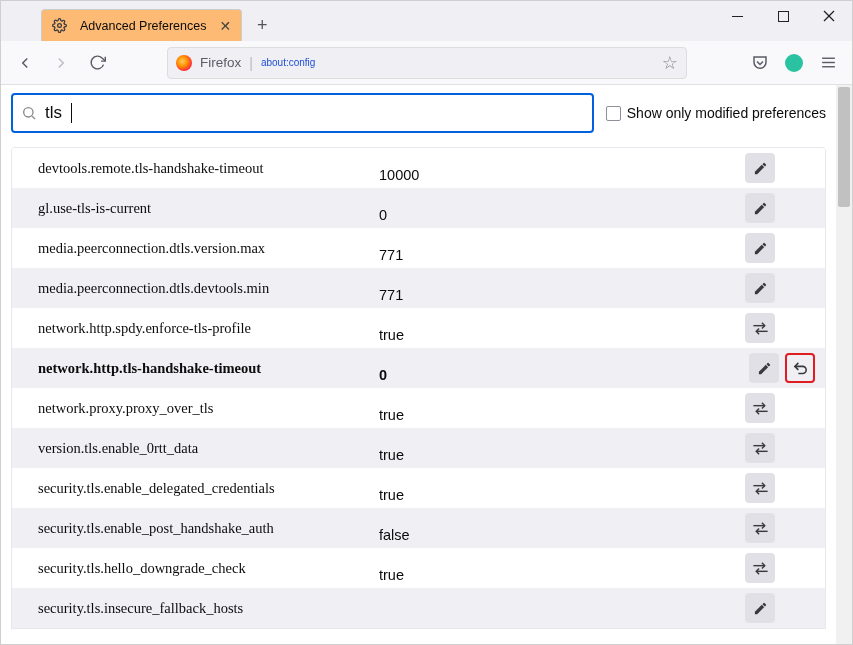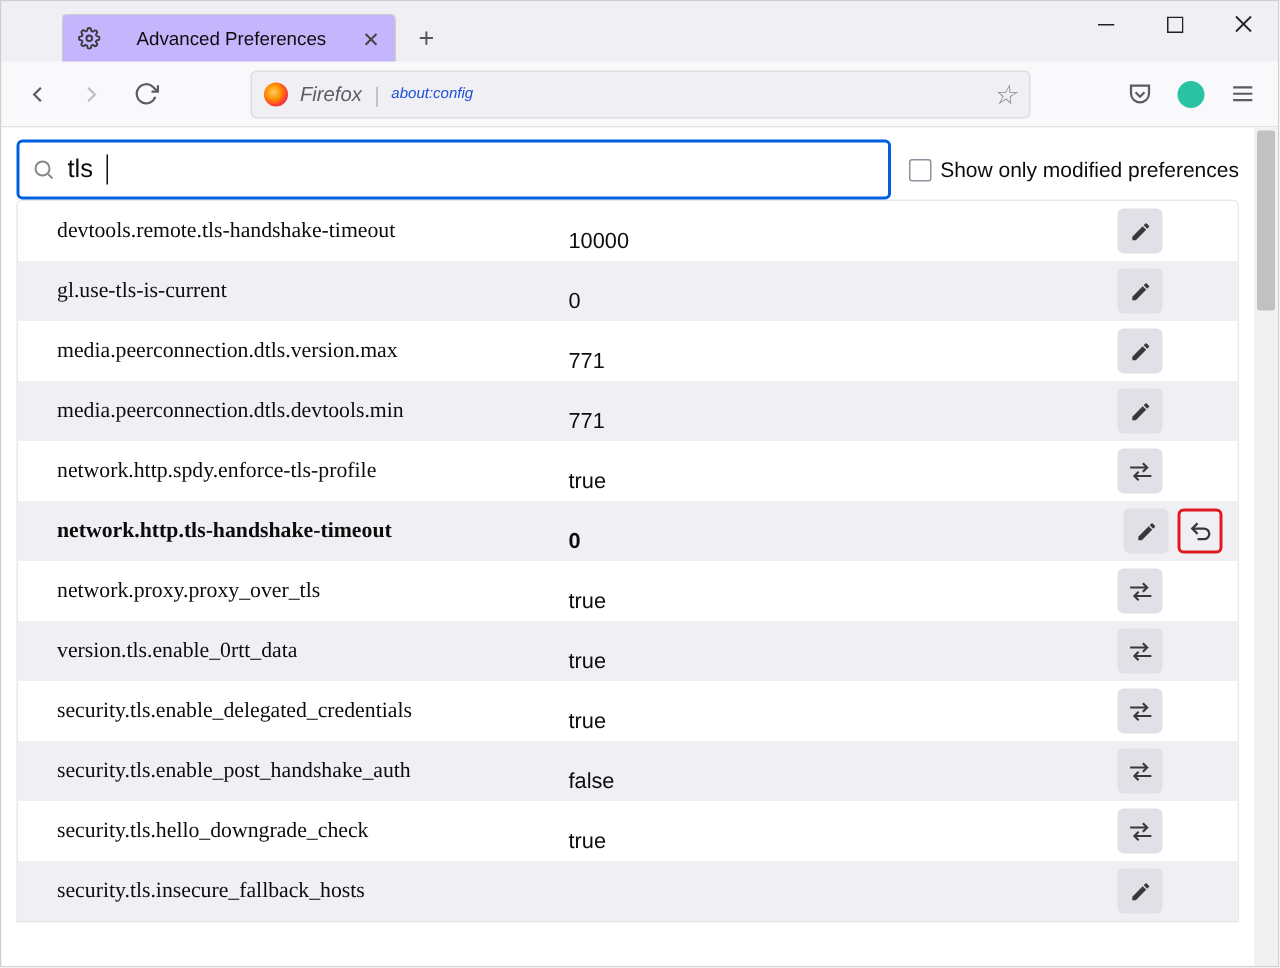--- a/index.html
+++ b/index.html
@@ -21,27 +21,27 @@
   
   .titlebar {
     height: 40px;
     background: #f0f0f4;
     display: flex; align-items: flex-end;
     padding-left: 40px;
     position: relative;
   }
   .tab {
     height: 32px;
-    background: #c4b5fd;
+    background: #fdba74;
     border: 1px solid #ccc;
     border-bottom: none;
     border-radius: 4px 4px 0 0;
     display: flex; align-items: center;
     padding: 0 10px;
-    gap: 24px;
+    gap: 13px;
     min-width: 200px;
     font-size: 12.5px;
     justify-content: space-between;
   }
   .tab .close { margin-left: auto; font-size: 14px; color: #444; }
   .newtab {
     width: 28px; height: 28px;
     display: flex; align-items: center; justify-content: center;
     color: #555; font-size: 18px; margin-left: 6px; margin-bottom: 2px;
   }
@@ -71,21 +71,20 @@
   .urlbar {
     flex: 0 0 520px;
     margin-left: 50px;
     height: 32px;
     background: #f0f0f4;
     border: 1px solid #ddd;
     border-radius: 4px;
     display: flex; align-items: center;
     padding: 0 8px; gap: 8px;
     font-size: 14px;
-    font-style: italic;
   }
   .ff-icon {
     width: 16px; height: 16px; border-radius: 50%;
     background: radial-gradient(circle at 40% 40%, #ffcb66 0%, #ff9500 35%, #ff3b30 65%, #b5179e 100%);
     flex-shrink: 0;
   }
   .url-identity { color: #5b5b66; font-size: 13.5px; }
   .url-sep { color: #bbb; }
   .url-text { color: #1d4ed8; font-size: 10px; }
   .url-star { margin-left: auto; color: #888; font-size: 18px; }
@@ -107,21 +106,21 @@
   .vscroll-thumb {
     position: absolute; left: 2px; right: 2px; top: 2px; height: 120px;
     background: #c1c1c1; border-radius: 2px;
   }
   .content {
     position: absolute; left: 0; right: 16px; top: 0; bottom: 0;
     overflow: hidden;
     padding: 8px 10px 0 10px;
   }
   
-  .search-row { display: flex; align-items: center; gap: 12px; }
+  .search-row { display: flex; align-items: center; gap: 12px; margin-bottom: 14px; }
   .search-box {
     flex: 1;
     height: 40px;
     border: 2px solid #0060df;
     border-radius: 4px;
     display: flex; align-items: center;
     padding: 0 8px; gap: 8px;
   }
   .search-box input {
     border: none; outline: none; font-size: 17px; width: 100%;

